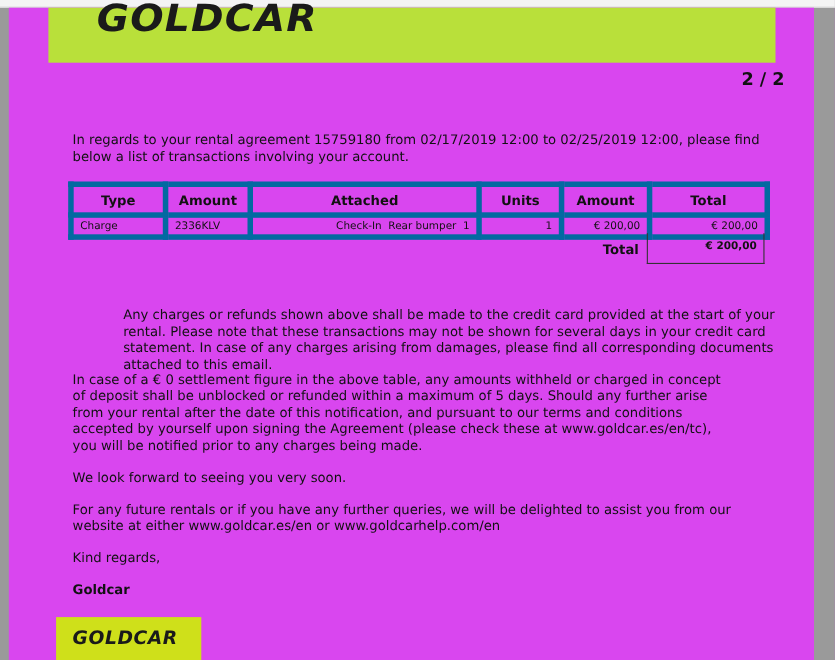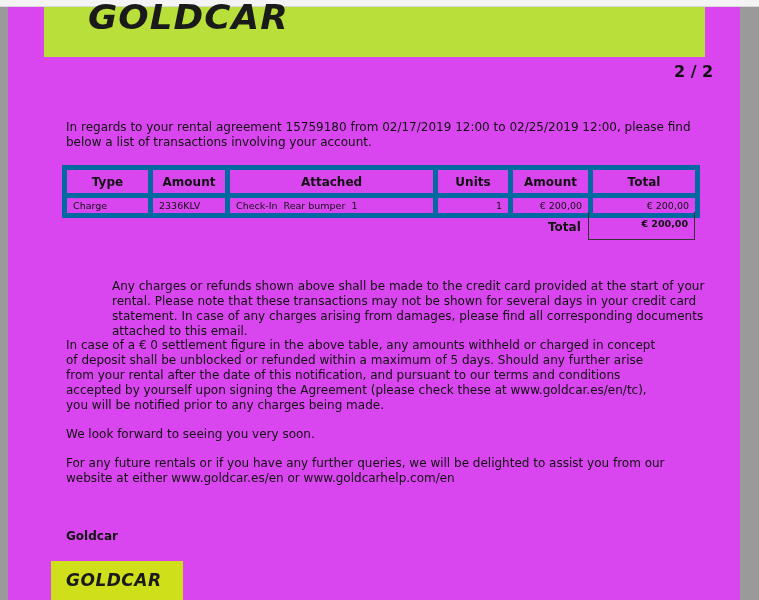--- a/index.html
+++ b/index.html
@@ -98,33 +98,34 @@
         <th class="c-concept">Attached</th>
         <th class="c-units">Units</th>
         <th class="c-amount">Amount</th>
         <th class="c-total">Total</th>
       </tr>
     </thead>
     <tbody>
       <tr>
         <td>Charge</td>
         <td>2336KLV</td>
-        <td style="white-space:pre;">Check-In  Rear bumper  1</td>
+        <td style="white-space:pre;text-align:right;">Check-In  Rear bumper  1</td>
         <td class="r">1</td>
         <td class="r">€ 200,00</td>
         <td class="r">€ 200,00</td>
       </tr>
     </tbody>
   </table>
 
   <div class="total-label">Total</div>
   <div class="total-box">€ 200,00</div>
 
   <p class="p" style="top:272px; width:600px;margin-left:46px;">Any charges or refunds shown above shall be made to the credit card provided at the start of your rental. Please note that these transactions may not be shown for several days in your credit card statement. In case of any charges arising from damages, please find all corresponding documents attached to this email.</p>
   <p class="p" style="top:331px; width:600px;">In case of a € 0 settlement figure in the above table, any amounts withheld or charged in concept of deposit shall be unblocked or refunded within a maximum of 5 days. Should any further arise from your rental after the date of this notification, and pursuant to our terms and conditions accepted by yourself upon signing the Agreement (please check these at www.goldcar.es/en/tc), you will be notified prior to any charges being made.</p>
   <p class="p" style="top:449px; width:610px;">For any future rentals or if you have any further queries, we will be delighted to assist you from our website at either www.goldcar.es/en or www.goldcarhelp.com/en</p>
   <p class="p" style="top:420px;">We look forward to seeing you very soon.</p>
+  <p class="p" style="top:493px;">Kind regards,</p>
   <p class="p" style="top:522px; font-weight:bold;">Goldcar</p>
 
   <div class="footer-logo">
     <span>GOLDCAR</span>
   </div>
 </div>
 
 </body></html>

